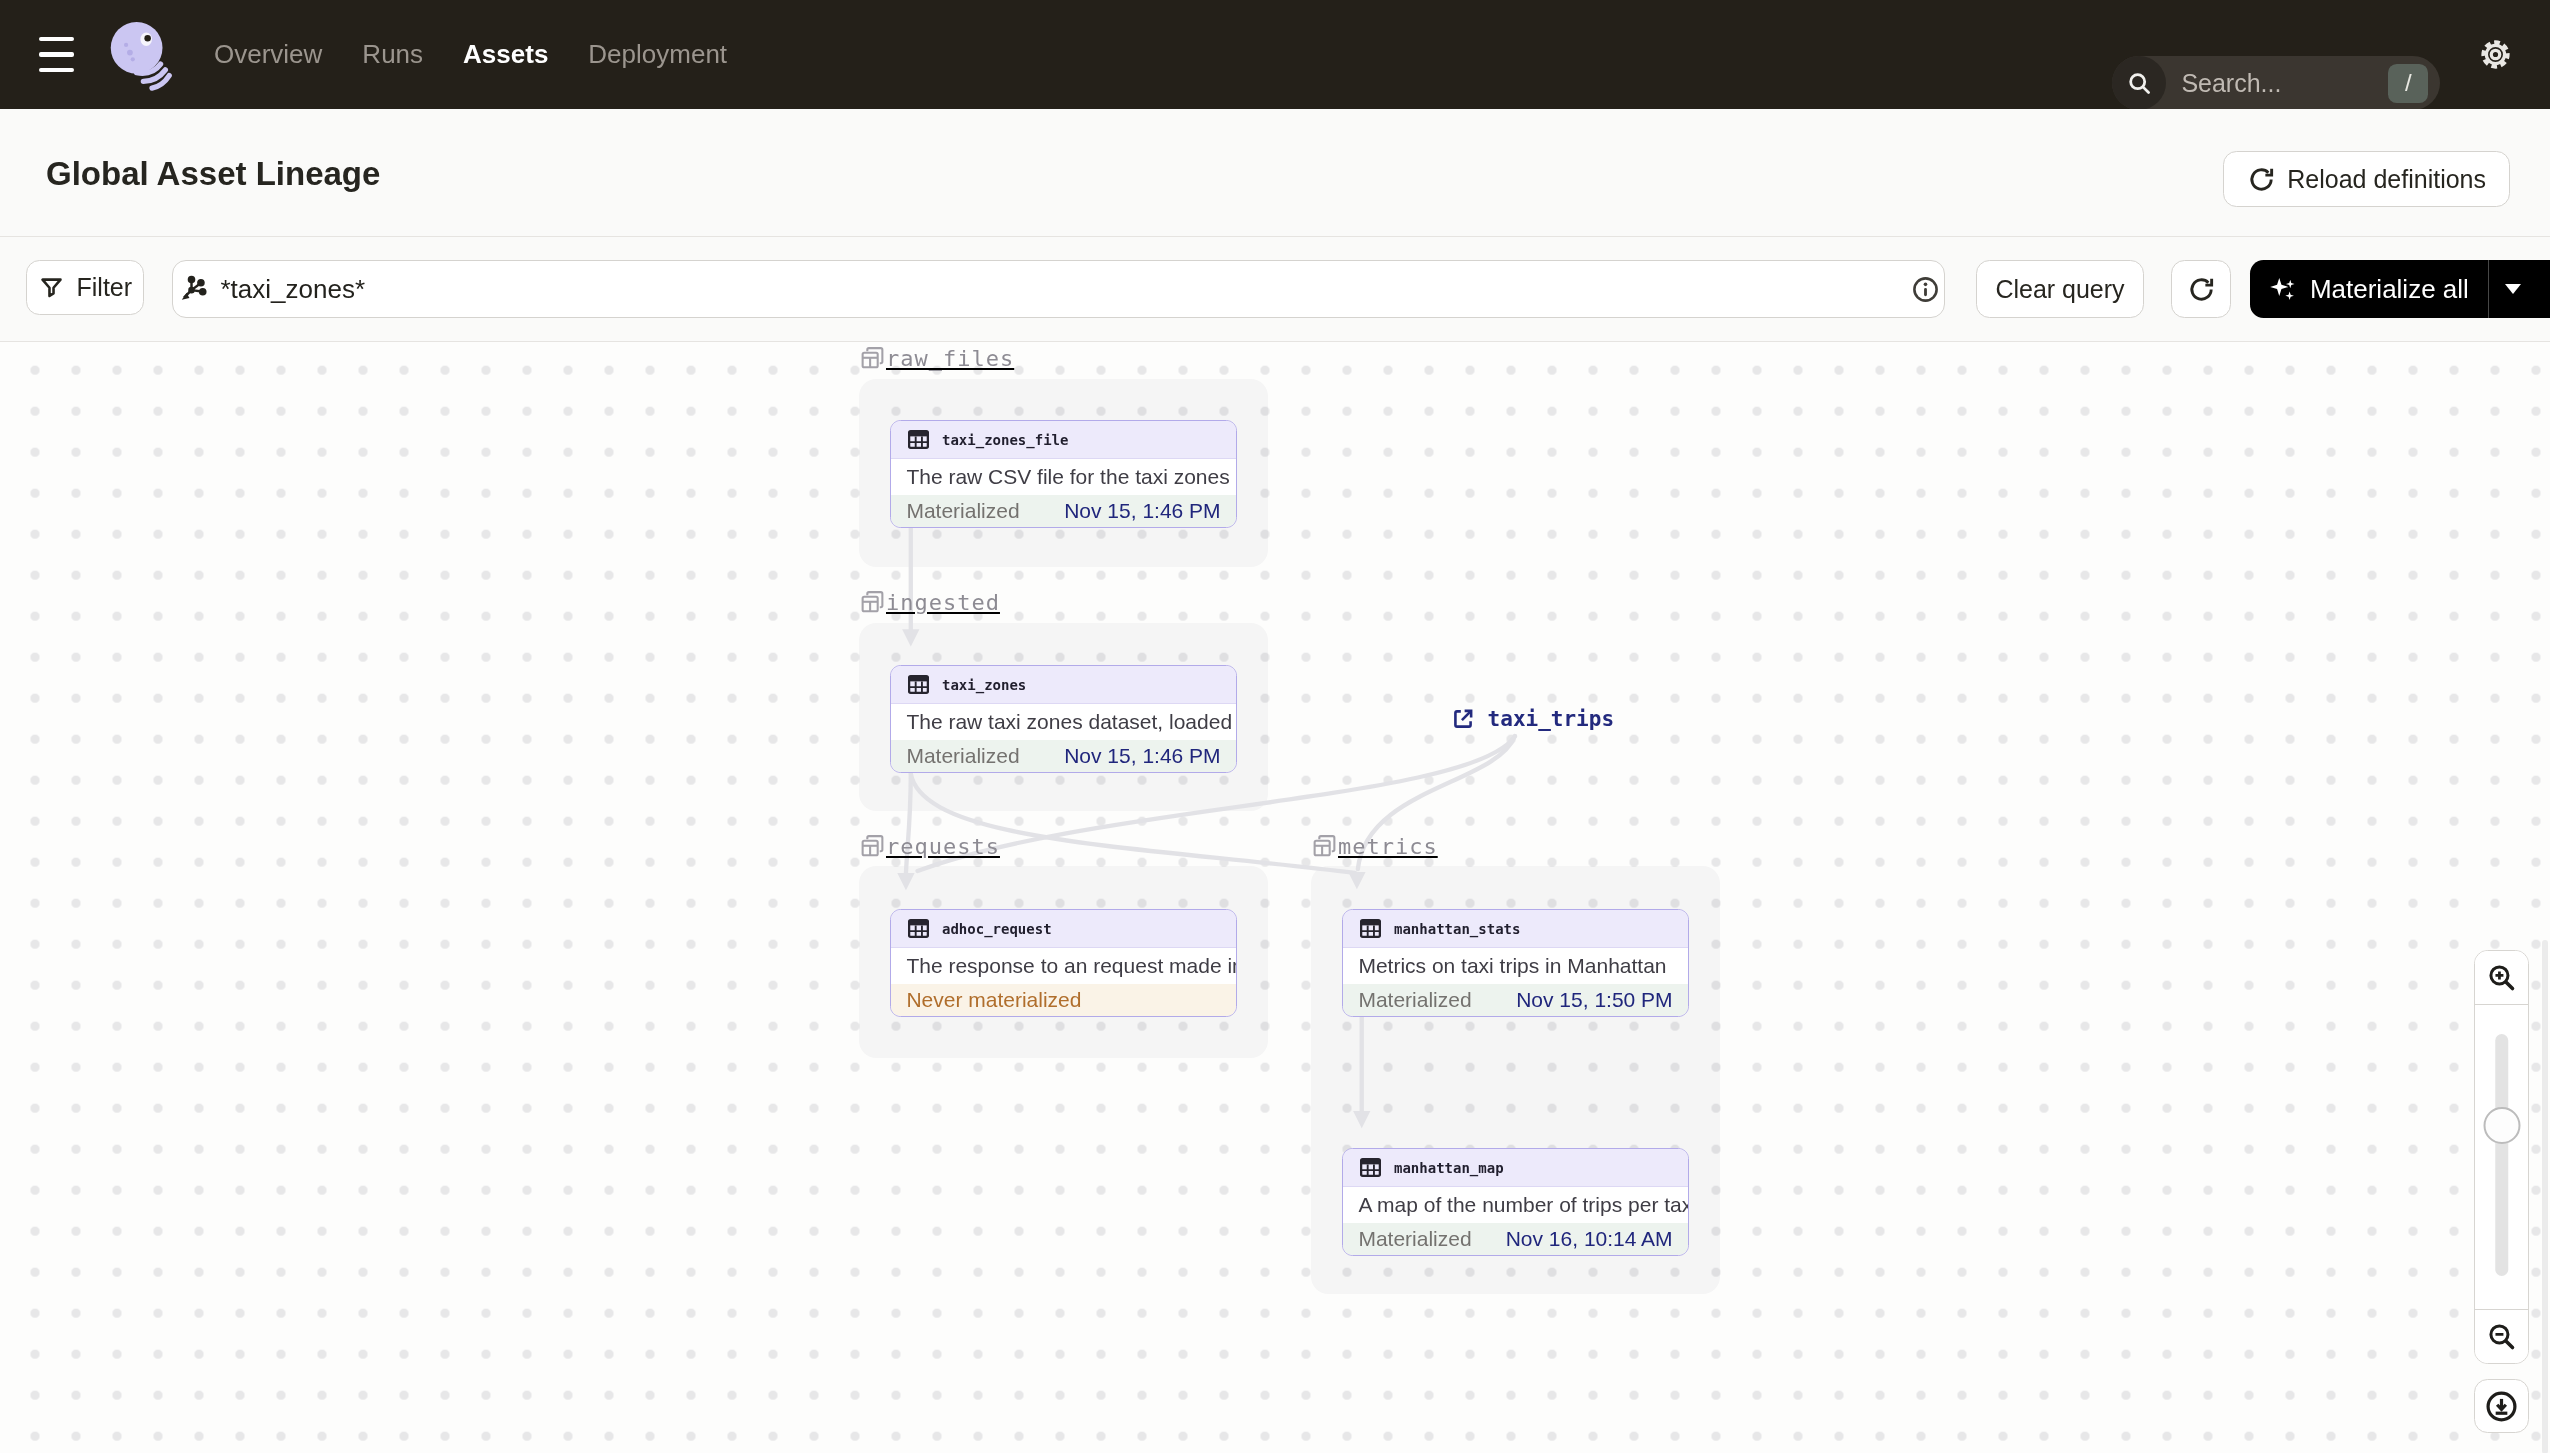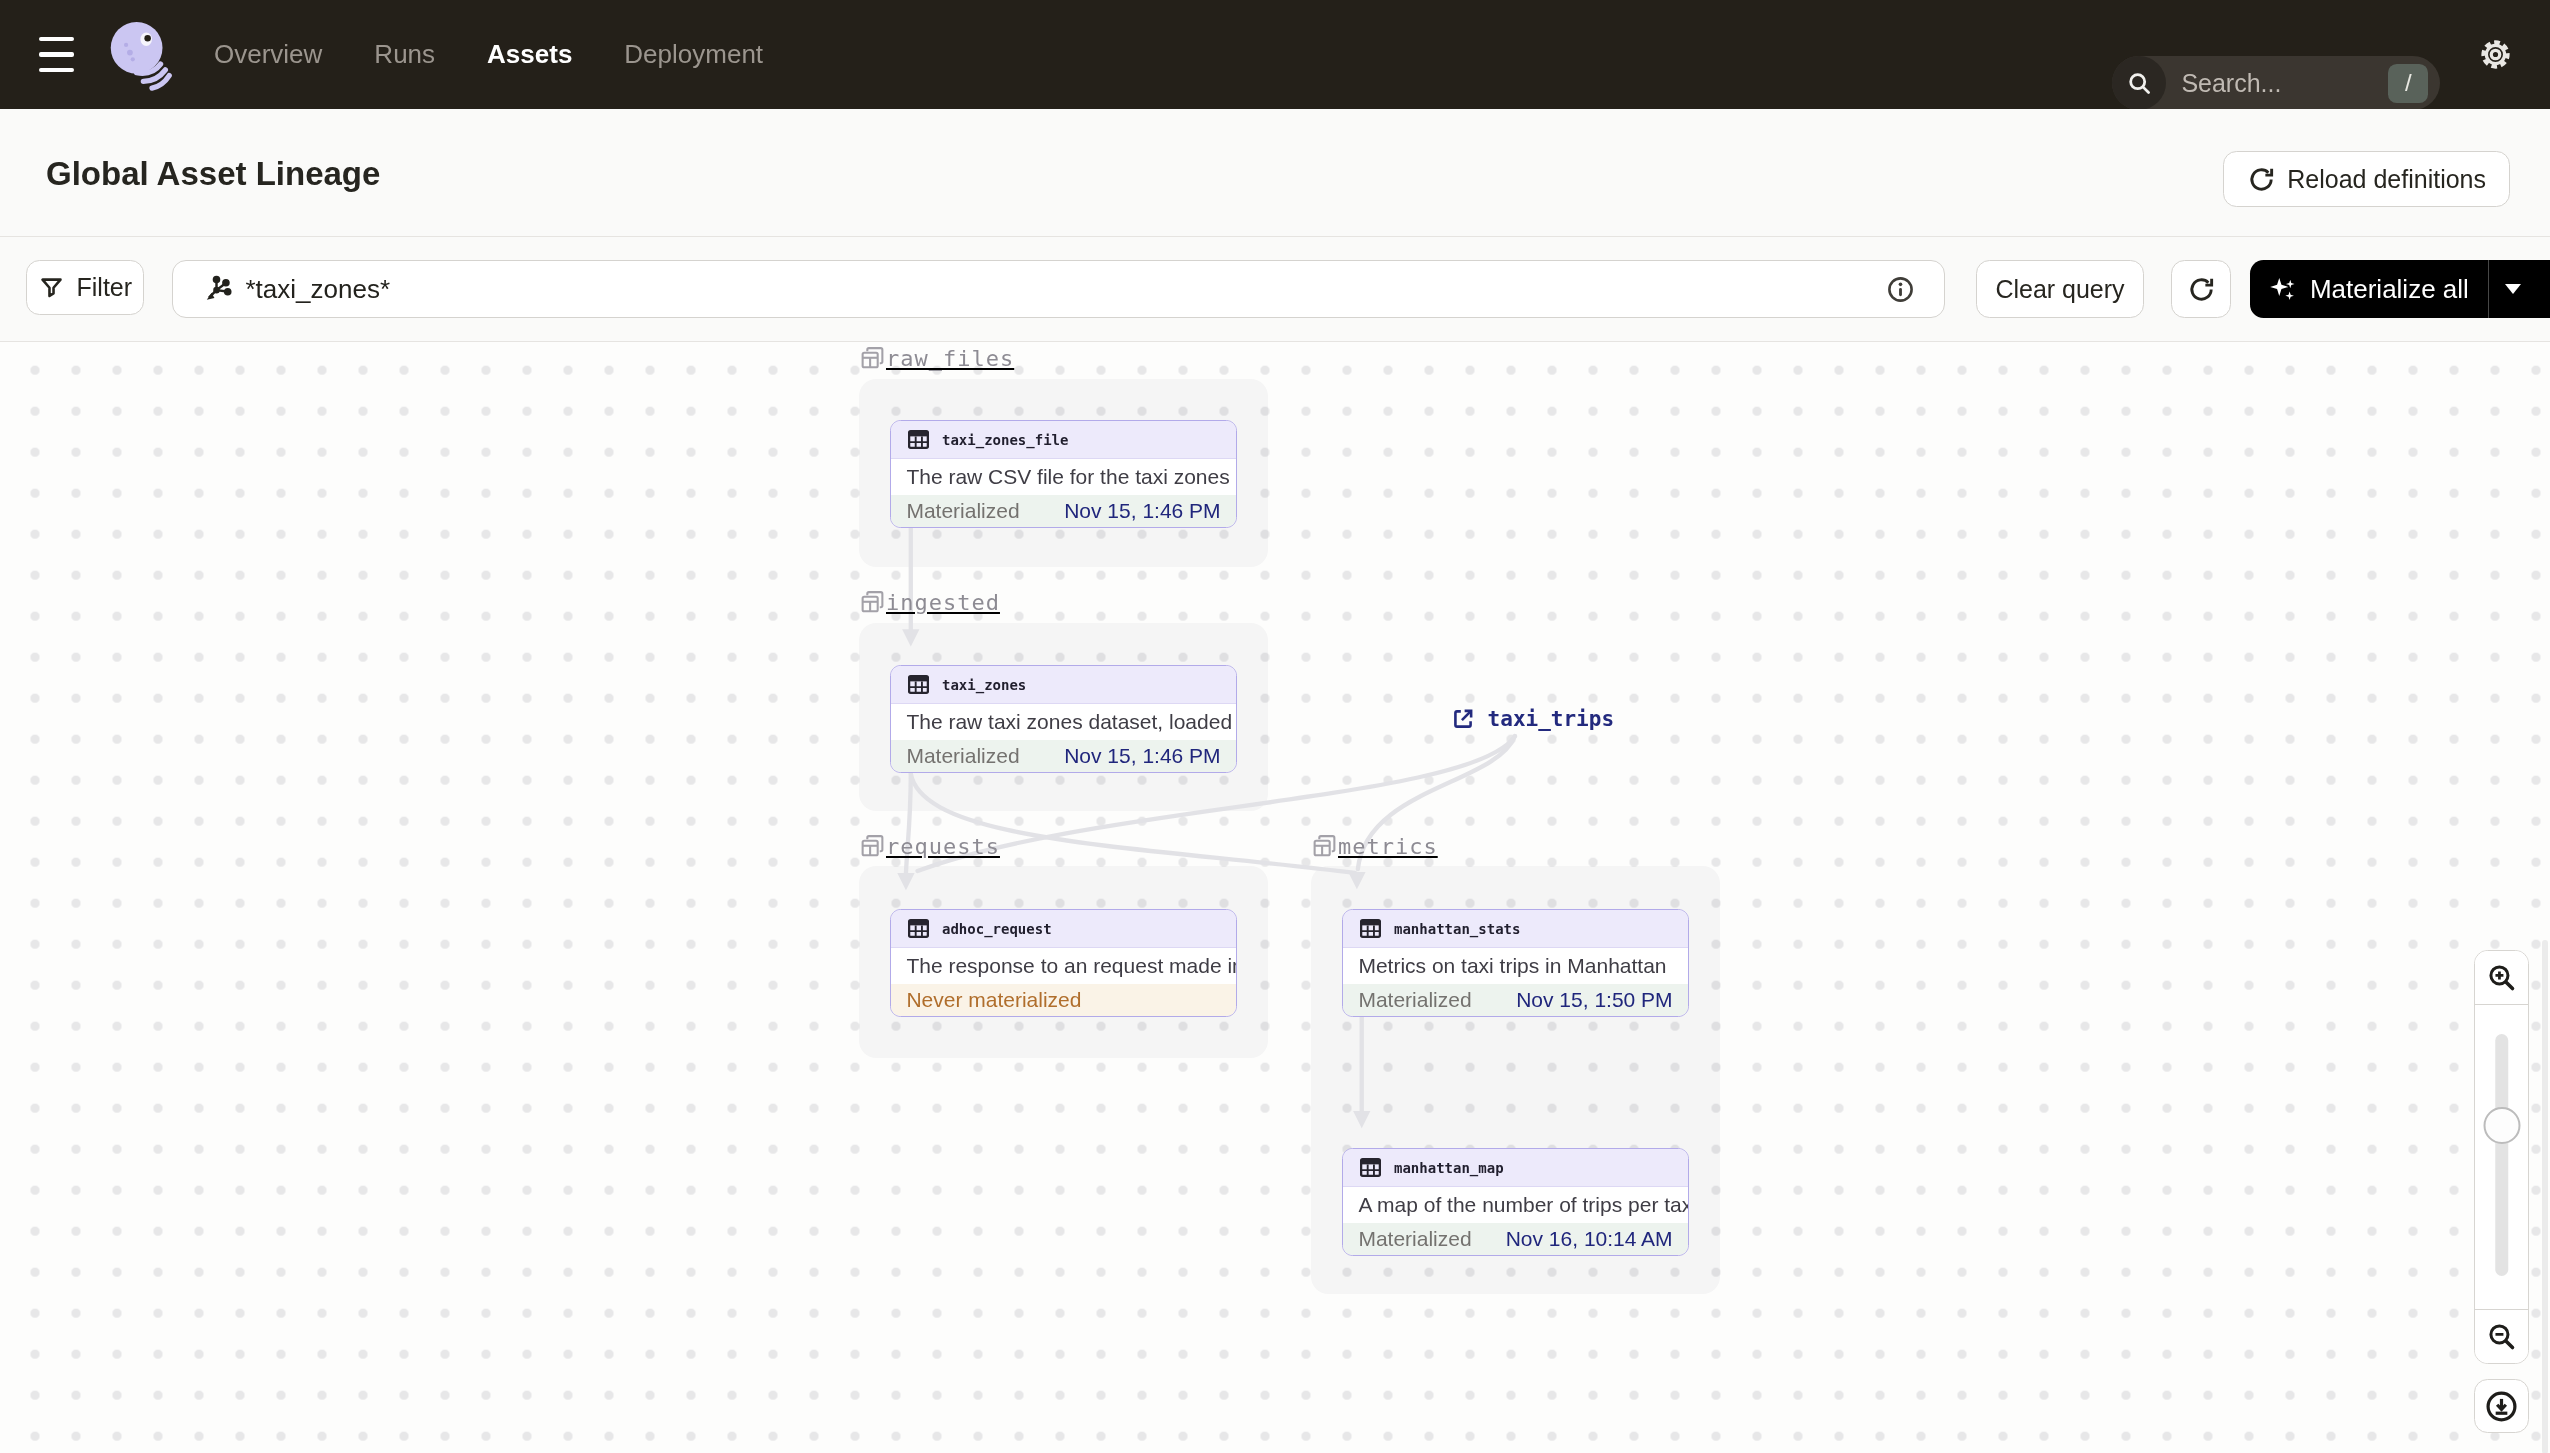--- a/index.html
+++ b/index.html
@@ -7,21 +7,21 @@
     font-family:"Liberation Sans", sans-serif; }
   .mono { font-family:"DejaVu Sans Mono", monospace; }
 
   
   .navbar { position:absolute; left:0; top:0; width:2550px; height:109px;
     background:#242019; display:flex; align-items:center; }
   .hamburger { margin-left:39px; width:39px; height:35px; display:flex; flex-direction:column;
     justify-content:space-between; background:none; border:none; cursor:pointer; }
   .hamburger .bar { width:35px; height:4.3px; background:#ffffff; border-radius:1.9px; }
   .logo { margin-left:27px; width:69px; height:73px; }
-  .nav-links { display:flex; gap:52px; margin-left:40px; }
+  .nav-links { display:flex; gap:40px; margin-left:40px; }
   .nav-links a { font-size:26px; color:#9b958e; text-decoration:none; }
   .nav-links a.active { color:#ffffff; font-weight:bold; }
   .searchpill { position:absolute; right:110px; top:28px; width:328px; height:54px;
     background:#3b3630; border-radius:27px; display:flex; align-items:center; cursor:text;margin-top:28px; }
   .search-circle { width:54px; height:54px; border-radius:27px; background:#2b2722;
     display:flex; align-items:center; justify-content:center; flex:0 0 auto; }
   .search-ph { margin-left:15.4px; font-size:25px; color:#c0bab3; flex:1; }
   .slash-badge { margin-right:11.6px; width:40px; height:39px; border-radius:8.7px; background:#59625a;
     color:#e9e9e3; font-size:24px; display:flex; align-items:center; justify-content:center; }
   .gearbtn { position:absolute; right:35px; top:35px; width:40px; height:40px; background:none;
@@ -35,21 +35,21 @@
     border:1.4px solid #d5d3cf; border-radius:13.5px; font-size:25px; color:#26251f;
     cursor:pointer; justify-content:center; }
   .reload-btn { position:absolute; right:40px; top:42px; height:56px; padding:0 23px; }
 
   
   .toolbar { position:absolute; left:0; top:237px; width:2550px; height:105px;
     background:#fafaf9; border-bottom:1px solid #e6e4e1; }
   .filter-btn { position:absolute; left:26px; top:23px; height:55px; width:118px; }
   .query-box { position:absolute; left:172px; top:23px; width:1773px; height:58px; background:#fff;
     border:1.4px solid #d5d3cf; border-radius:14px; display:flex; align-items:center;
-    padding:0 28px; cursor:text; }
+    padding:0 3px; cursor:text; }
   .query-text { margin-left:13.5px; font-size:26px; color:#23221d; flex:1; }
   .clear-btn { position:absolute; left:1976px; top:23px; height:58px; width:168px; }
   .refresh-btn { position:absolute; left:2171px; top:23px; height:58px; width:60px; }
   .mat-group { position:absolute; left:2250px; top:23px; height:58px; width:322px;
     background:#000000; border-radius:13.5px; display:flex; align-items:stretch; overflow:hidden; }
   .mat-main { display:flex; align-items:center; gap:11.6px; padding:0 19px 0 17.3px; background:none;
     border:none; color:#fff; font-size:26px; cursor:pointer; }
   .mat-caret { width:50px; border:none; border-left:1.4px solid rgba(255,255,255,0.28);
     background:none; cursor:pointer; display:flex; align-items:center; justify-content:center; }
   .caret-down { width:0; height:0; border-left:8.7px solid transparent; border-right:8.7px solid transparent;

